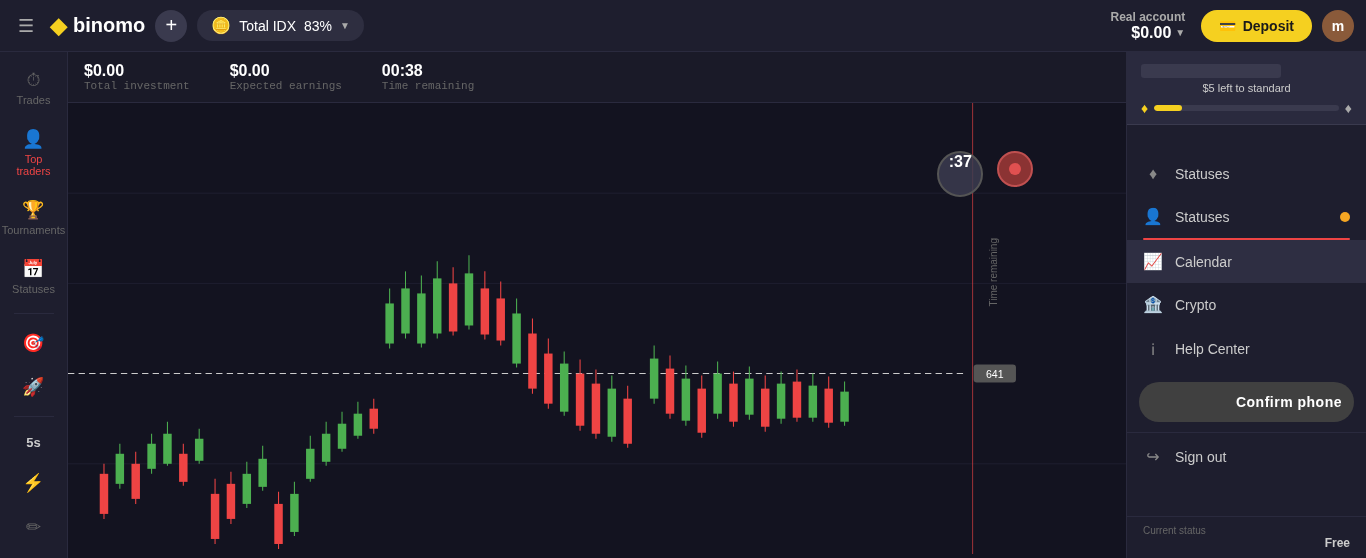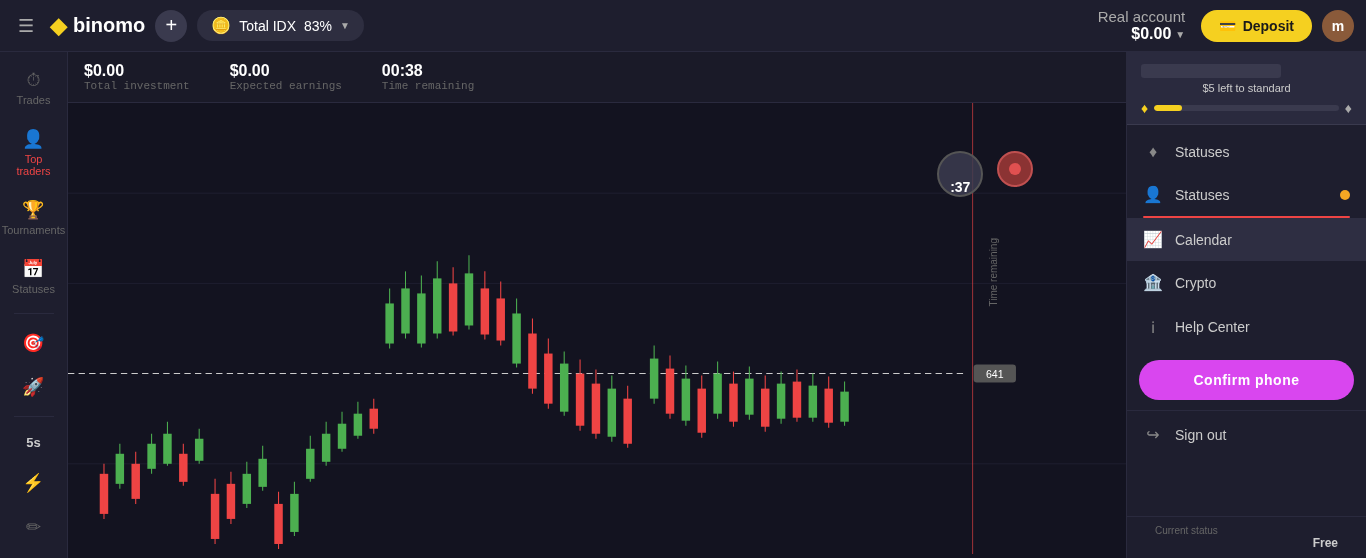--- a/index.html
+++ b/index.html
@@ -69,21 +69,22 @@
     .caret { color: #aaa; font-size: 10px; }
     .header-spacer { flex: 1; }
     .account-info {
       display: flex;
       flex-direction: column;
       align-items: flex-end;
       margin-right: 6px;
     }
     .account-label {
       color: #aaa;
-      font-size: 15px;
+      font-size: 12px;
+      font-weight: bold;
     }
     .account-balance {
       color: #fff;
       font-size: 16px;
       font-weight: 700;
     }
     .account-caret { color: #aaa; font-size: 10px; }
     .deposit-button {
       background: #f5d020;
       border: none;
@@ -170,20 +171,21 @@
 
     
     .right-panel {
       width: 240px;
       background: #1e1e2e;
       border-left: 1px solid #2a2a3e;
       flex-shrink: 0;
       display: flex;
       flex-direction: column;
       overflow: hidden;
+      gap: 22px;
     }
 
     
     .profile-banner {
       background: #2a2a3e;
       padding: 12px 14px 8px;
       border-bottom: 1px solid #3a3a4e;
     }
     .profile-banner-name {
       color: #888;
@@ -250,46 +252,46 @@
     }
     .menu-underline {
       height: 2px;
       background: #e44;
       margin: 0 16px;
       border-radius: 1px;
     }
 
     .confirm-phone-btn {
       margin: 10px 12px;
-      background: #d946ef;
+      background: #404040;
       border: none;
       border-radius: 20px;
       padding: 12px;
       color: #fff;
       font-size: 14px;
       font-weight: 700;
       cursor: pointer;
-      text-align: center;
+      text-align: right;
       letter-spacing: 0.5px;
     }
 
     .sign-out-item {
       display: flex;
       align-items: center;
       padding: 14px 16px;
       gap: 12px;
       cursor: pointer;
       color: #ccc;
       font-size: 14px;
       border-top: 1px solid #2a2a3e;
     }
 
     
     .bottom-status {
-      padding: 8px 28px;
+      padding: 8px 16px;
       border-top: 1px solid #2a2a3e;
       background: #1e1e2e;
     }
     .status-label { color: #666; font-size: 10px; }
     .status-value { color: #ccc; font-size: 12px; font-weight: 600; text-align: right; }
 
     
     .chart-svg {
       width: 100%;
       height: 100%;
@@ -299,24 +301,24 @@
     .timer-circle {
       position: absolute;
       top: 48px;
       left: calc(85% - 30px);
       width: 46px;
       height: 46px;
       border-radius: 50%;
       background: rgba(60,60,80,0.85);
       border: 2px solid #555;
       display: flex;
-      align-items: flex-end;
+      align-items: flex-start;
       justify-content: center;
       color: #fff;
-      font-size: 14px;
+      font-size: 16px;
       font-weight: 600;
     }
     .current-price-dot {
       position: absolute;
       top: 48px;
       left: calc(85% + 30px);
       width: 36px;
       height: 36px;
       border-radius: 50%;
       background: #8b3333;

